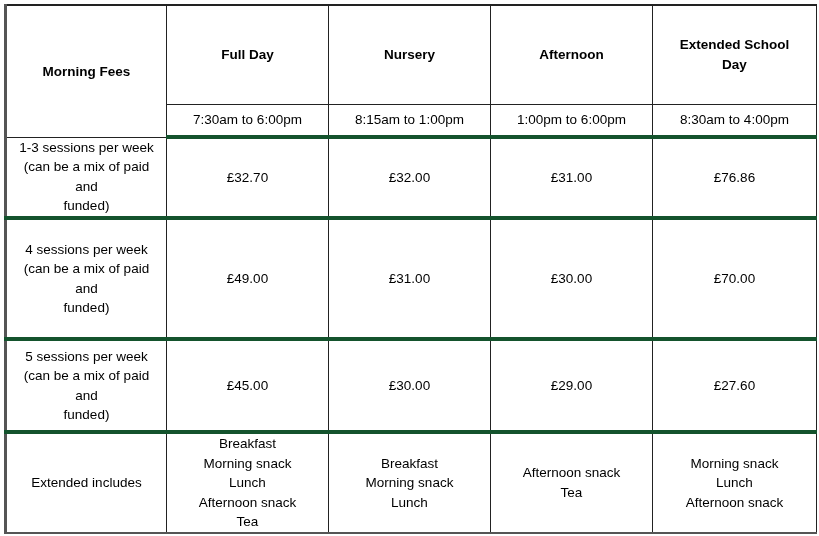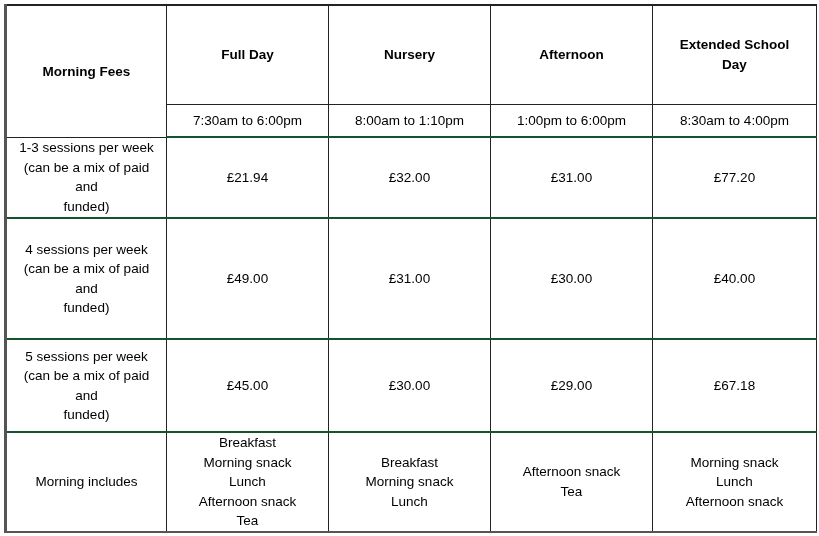--- a/index.html
+++ b/index.html
@@ -10,21 +10,21 @@
       width: 811px; height: 528px;
       border-collapse: collapse; table-layout: fixed;
       border-left: 3px solid #555; border-top: 2px solid #222;
       border-right: 1px solid #444; border-bottom: 2px solid #555;
     }
     .fees td {
       border: 1px solid #222;
       text-align: center; vertical-align: middle;
       font-size: 13.5px; line-height: 19.5px; padding: 0 4px;
     }
-    .fees tr.row-hline td { border-bottom: 2px solid #14532d; }
+    .fees tr.row-hline td { border-bottom: 4px solid #14532d; }
     .fees td.hdr { font-weight: bold; }
     .fees td.col0 { width: 160px; }
     .line { display: block; }
   </style>
 </head>
 <body>
 
 <table class="fees">
   <colgroup>
     <col style="width:161px">
@@ -39,63 +39,63 @@
     <td class="hdr">Full Day</td>
     <td class="hdr">Nursery</td>
     <td class="hdr">Afternoon</td>
     <td class="hdr">
       <span class="line">Extended School</span>
       <span class="line">Day</span>
     </td>
   </tr>
   <tr class="row-hline" style="height:33px">
     <td>7:30am to 6:00pm</td>
-    <td>8:00am to 1:10pm</td>
+    <td>8:15am to 1:00pm</td>
     <td>1:00pm to 6:00pm</td>
     <td>8:30am to 4:00pm</td>
   </tr>
 
   <tr class="row-hline" style="height:81px">
     <td>
       <span class="line">1-3 sessions per week</span>
       <span class="line">(can be a mix of paid and</span>
       <span class="line">funded)</span>
     </td>
-    <td>£21.94</td>
+    <td>£32.70</td>
     <td>£32.00</td>
     <td>£31.00</td>
-    <td>£77.20</td>
+    <td>£76.86</td>
   </tr>
 
   <tr class="row-hline" style="height:121px">
     <td>
       <span class="line">4 sessions per week</span>
       <span class="line">(can be a mix of paid and</span>
       <span class="line">funded)</span>
     </td>
     <td>£49.00</td>
     <td>£31.00</td>
     <td>£30.00</td>
-    <td>£40.00</td>
+    <td>£70.00</td>
   </tr>
 
   <tr class="row-hline" style="height:93px">
     <td>
       <span class="line">5 sessions per week</span>
       <span class="line">(can be a mix of paid and</span>
       <span class="line">funded)</span>
     </td>
     <td>£45.00</td>
     <td>£30.00</td>
     <td>£29.00</td>
-    <td>£67.18</td>
+    <td>£27.60</td>
   </tr>
 
   <tr style="height:99px">
-    <td>Morning includes</td>
+    <td>Extended includes</td>
     <td>
       <span class="line">Breakfast</span>
       <span class="line">Morning snack</span>
       <span class="line">Lunch</span>
       <span class="line">Afternoon snack</span>
       <span class="line">Tea</span>
     </td>
     <td>
       <span class="line">Breakfast</span>
       <span class="line">Morning snack</span>

